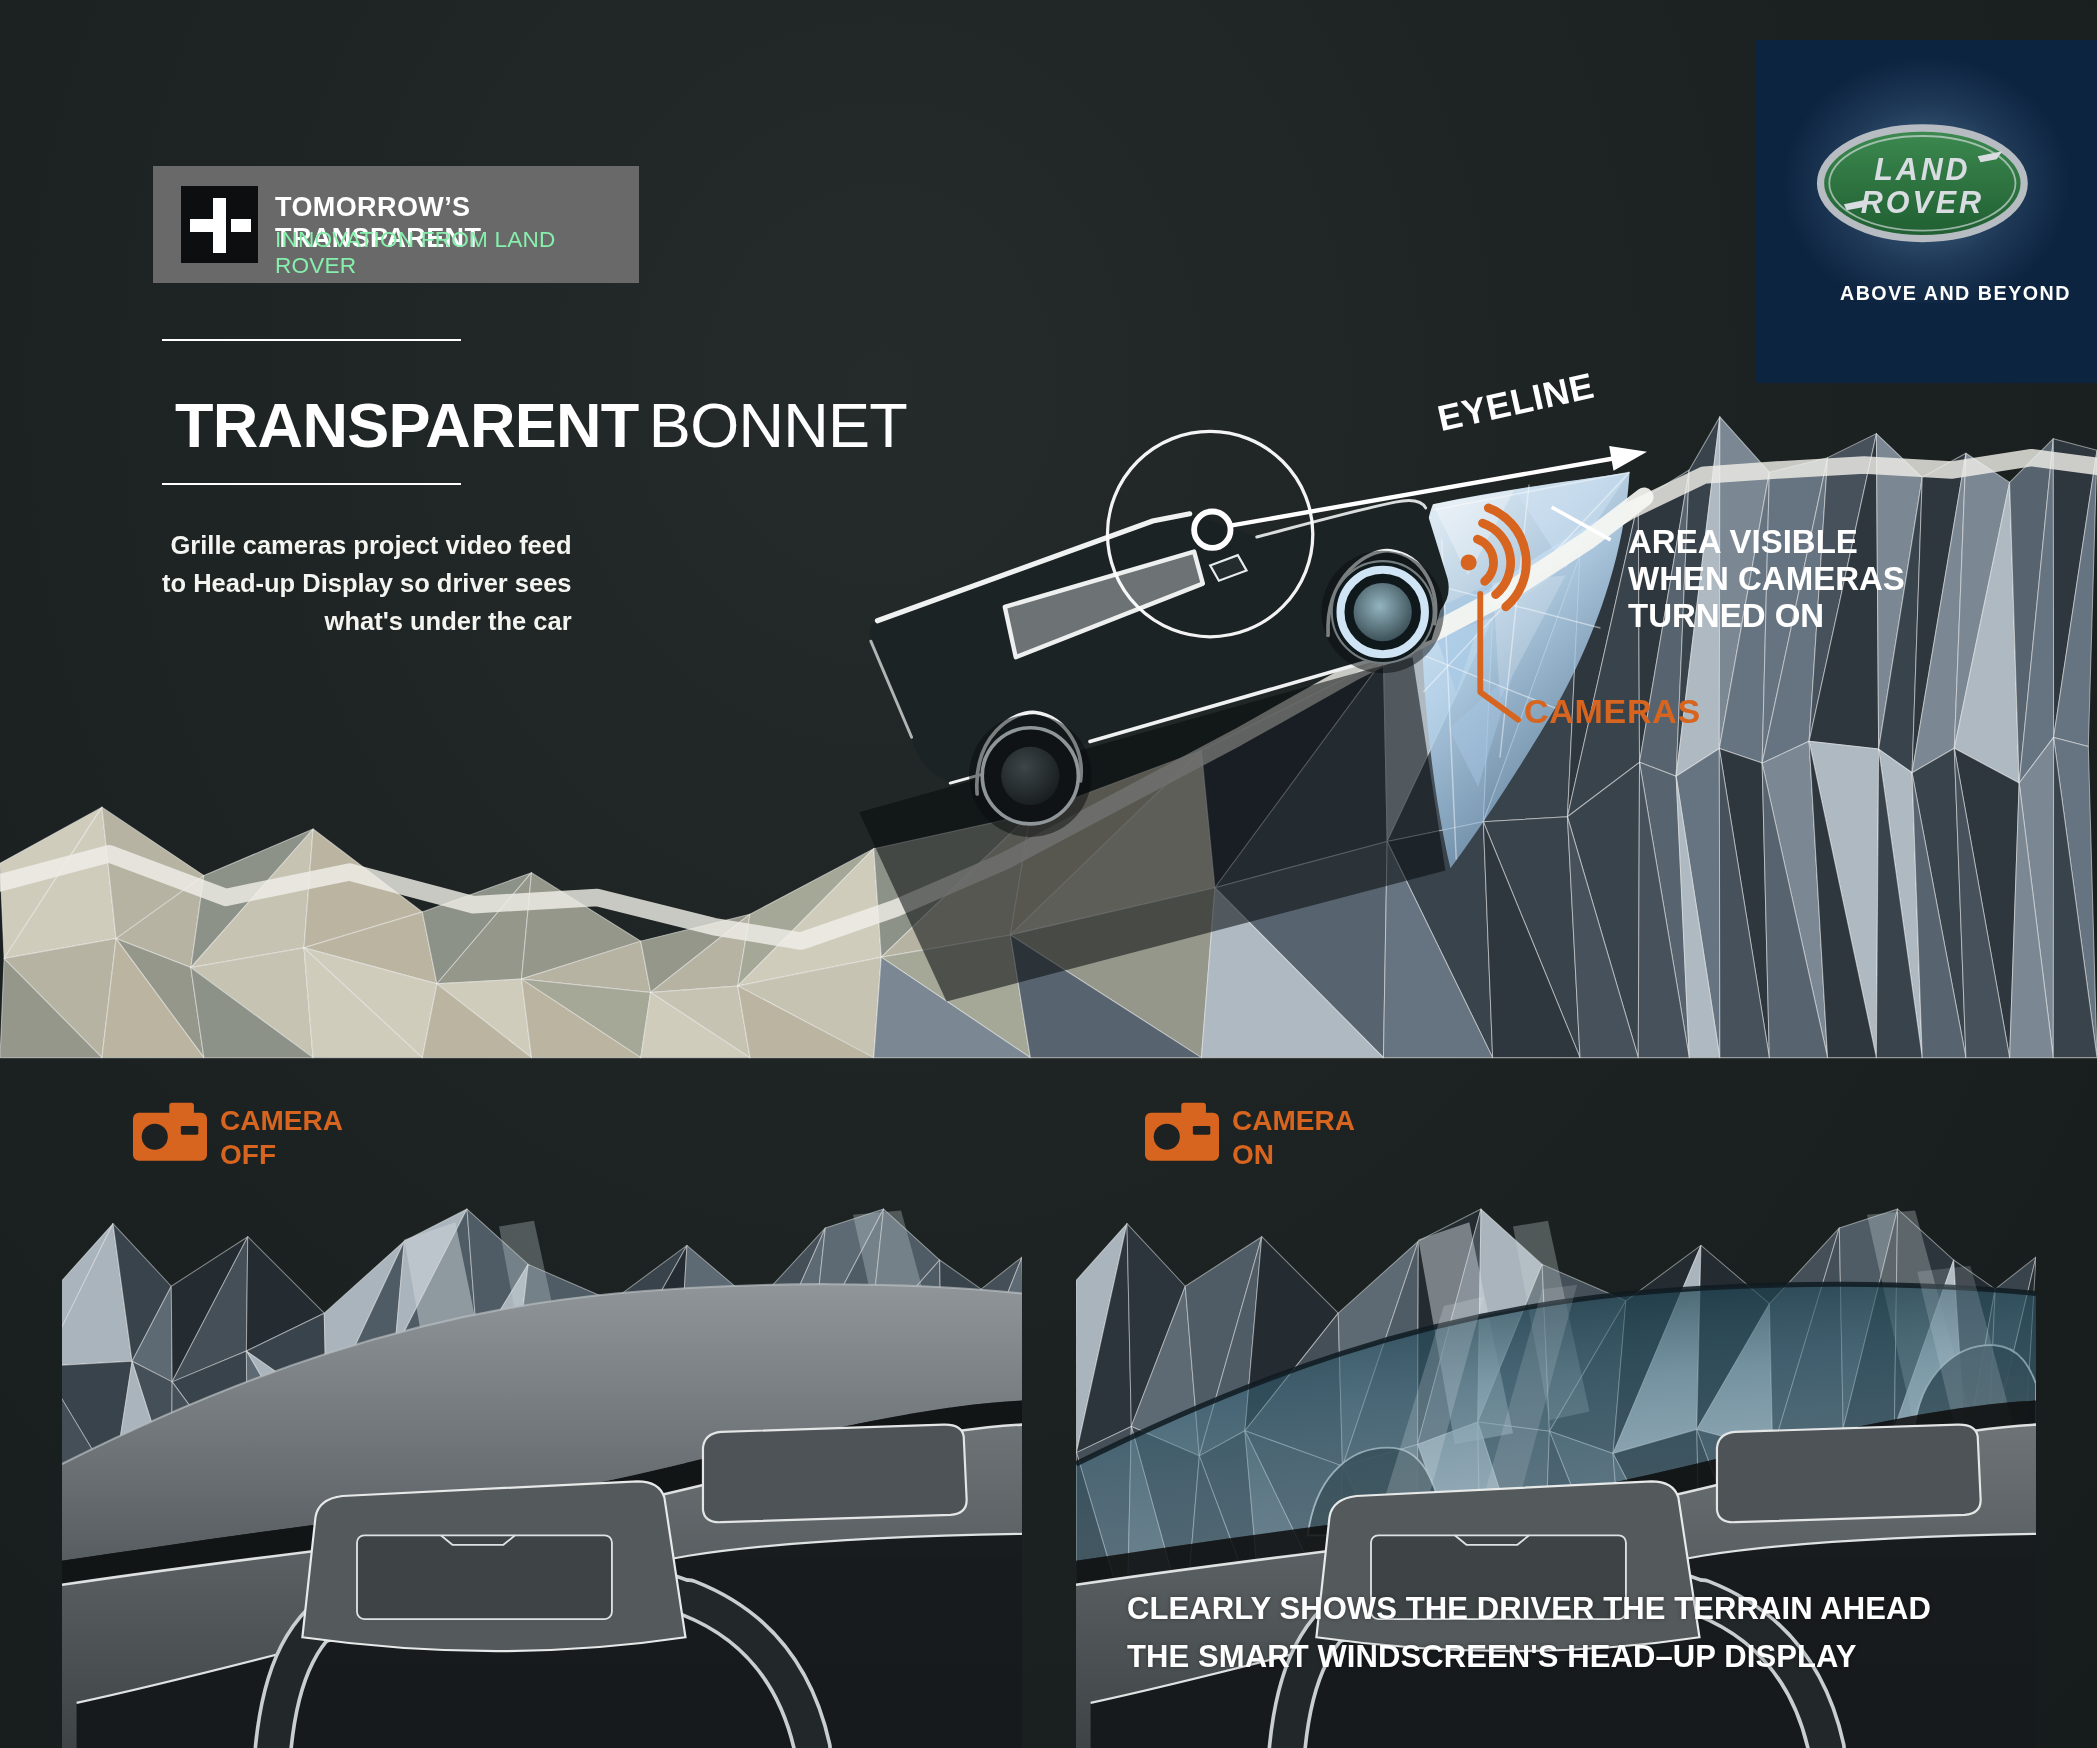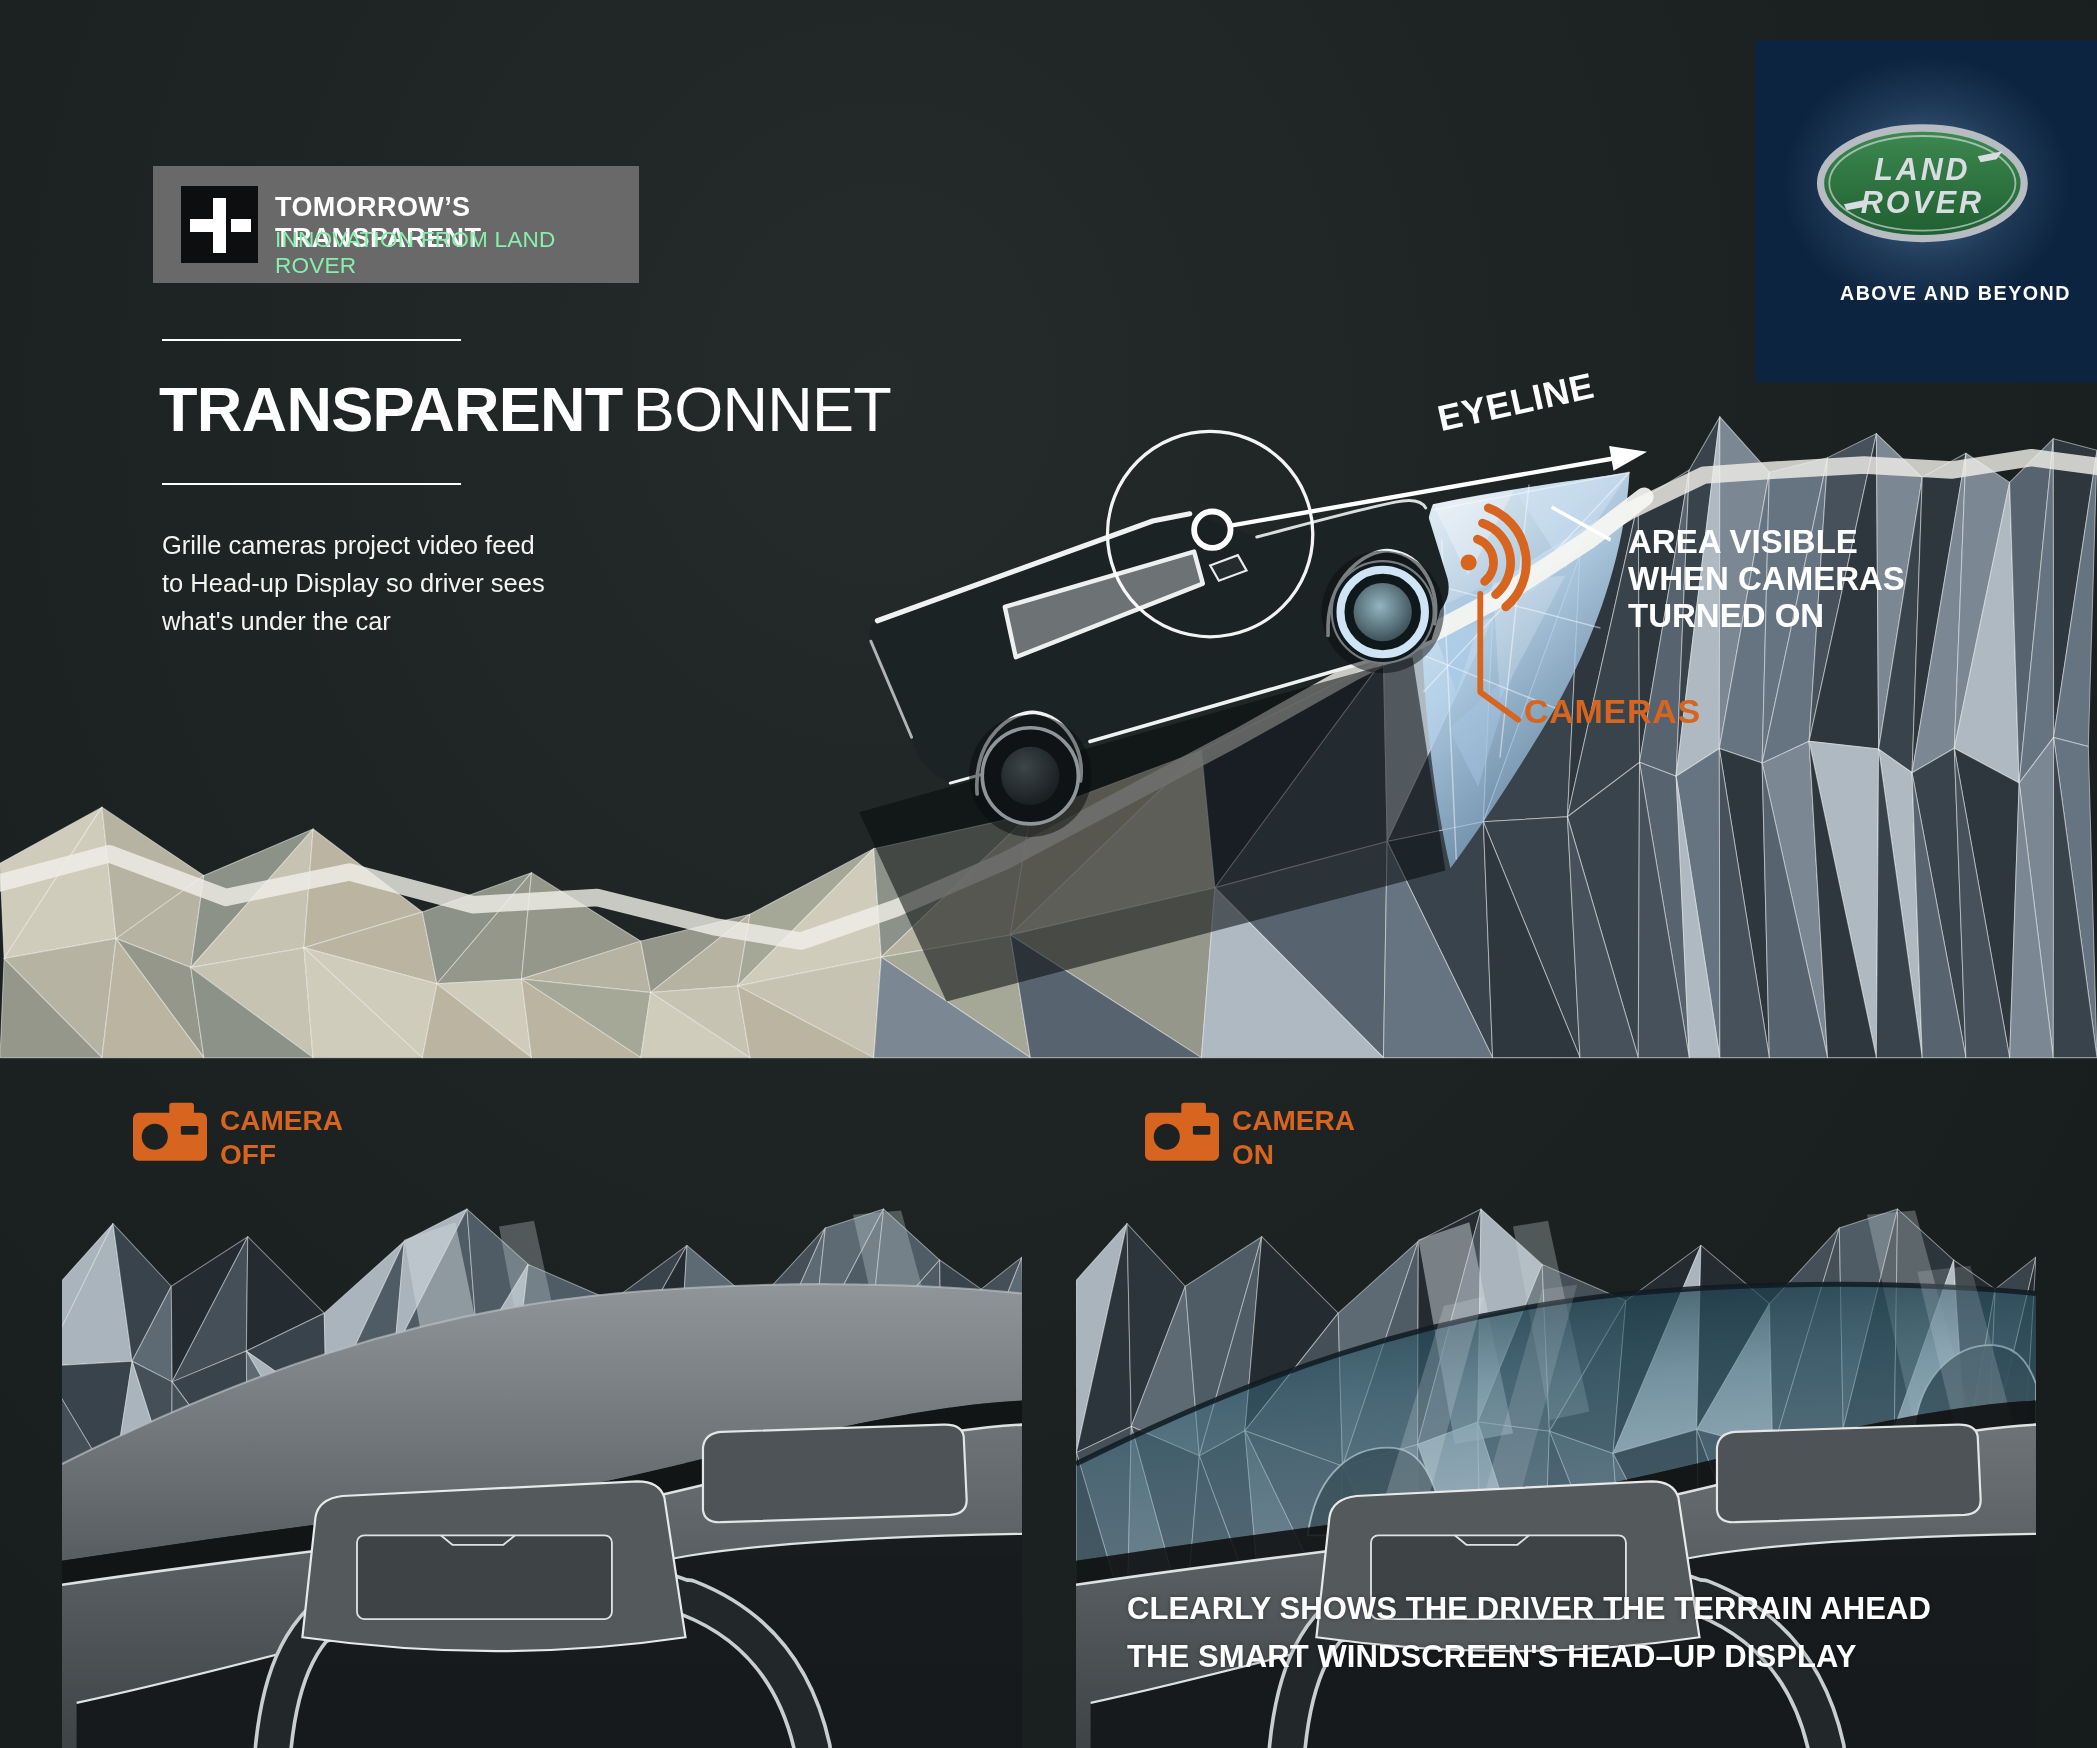--- a/index.html
+++ b/index.html
@@ -20,21 +20,21 @@
   .badge-sub{left:122px;top:61px;font-size:22.6px;font-weight:400;color:#86efac;letter-spacing:0.2px;}
   
   .logo-panel{left:1755px;top:40px;width:342px;height:343px;background:#0d2440;padding-left:28px;}
   .logo-glow{left:25.5px;top:14.6px;width:291px;height:248px;background:radial-gradient(ellipse at 50% 52%, rgba(150,200,240,.45) 0%, rgba(150,200,240,.12) 45%, rgba(13,36,64,0) 70%);}
   .tagline{left:0;top:242px;width:401px;text-align:center;color:#fff;font-size:19.7px;font-weight:700;letter-spacing:1.5px;}
   
   .rule{background:#fff;height:2.2px;width:299px;left:162px;}
   .rule1{top:339px;} .rule2{top:483px;}
   .page-title{left:159px;top:373px;color:#fff;font-size:63px;letter-spacing:-0.7px;white-space:nowrap;}
   .page-title .bold{font-weight:700;} .page-title .light{font-weight:300;margin-left:10.2px;}
-  .intro{left:162px;top:526px;color:#f4f4f1;font-size:25.5px;font-weight:400;line-height:38px;}
+  .intro{left:162px;top:526px;color:#f4f4f1;font-size:25.5px;font-weight:700;line-height:38px;text-align:right;}
   
   .eyeline{left:1443px;top:398px;width:204px;color:#fff;font-size:36px;font-weight:700;letter-spacing:0.7px;transform:rotate(-12.5deg);transform-origin:left bottom;}
   .area-visible{left:1628px;top:523px;color:#fff;font-size:33px;font-weight:700;line-height:37px;letter-spacing:0;}
   .cameras-label{left:1524px;top:692px;color:#d7641f;font-size:34px;font-weight:700;letter-spacing:0.7px;}
   
   .cam-label{color:#d7641f;font-size:28px;font-weight:700;line-height:34px;}
   .cam-label.off{left:220px;top:1104px;}
   .cam-label.on{left:1232px;top:1104px;}
   .cam-icon{width:74px;height:60px;}
   .cam-icon.off{left:133px;top:1101px;}
@@ -265,21 +265,21 @@
       <ellipse cx="230" cy="197" rx="128" ry="65" fill="none" stroke="#e6eaed" stroke-width="2.5" opacity="0.6"></ellipse>
       <text x="230" y="192" text-anchor="middle" fill="#d9dde2" font-size="42" font-weight="700" font-style="italic" letter-spacing="4" font-family="Liberation Sans, sans-serif">LAND</text>
       <text x="230" y="238" text-anchor="middle" fill="#d9dde2" font-size="42" font-weight="700" font-style="italic" letter-spacing="4" font-family="Liberation Sans, sans-serif">ROVER</text>
       <polygon points="306,160 340,153 332,164 310,168" fill="#d9dde2"></polygon>
       <polygon points="122,226 156,219 148,230 126,234" fill="#d9dde2"></polygon>
     </svg>
     <div class="abs tagline">ABOVE AND BEYOND</div>
   </div>
 
   <div class="abs rule rule1"></div>
-  <h1 class="abs page-title" style="margin:0">
+  <h1 class="abs page-title" style="margin:16px">
     <span class="bold">TRANSPARENT</span><span class="light">BONNET</span>
   </h1>
   <div class="abs rule rule2"></div>
   <div class="abs intro">
     <div>Grille cameras project video feed</div>
     <div>to Head-up Display so driver sees</div>
     <div>what's under the car</div>
   </div>
 
   <div class="abs eyeline">EYELINE</div>

